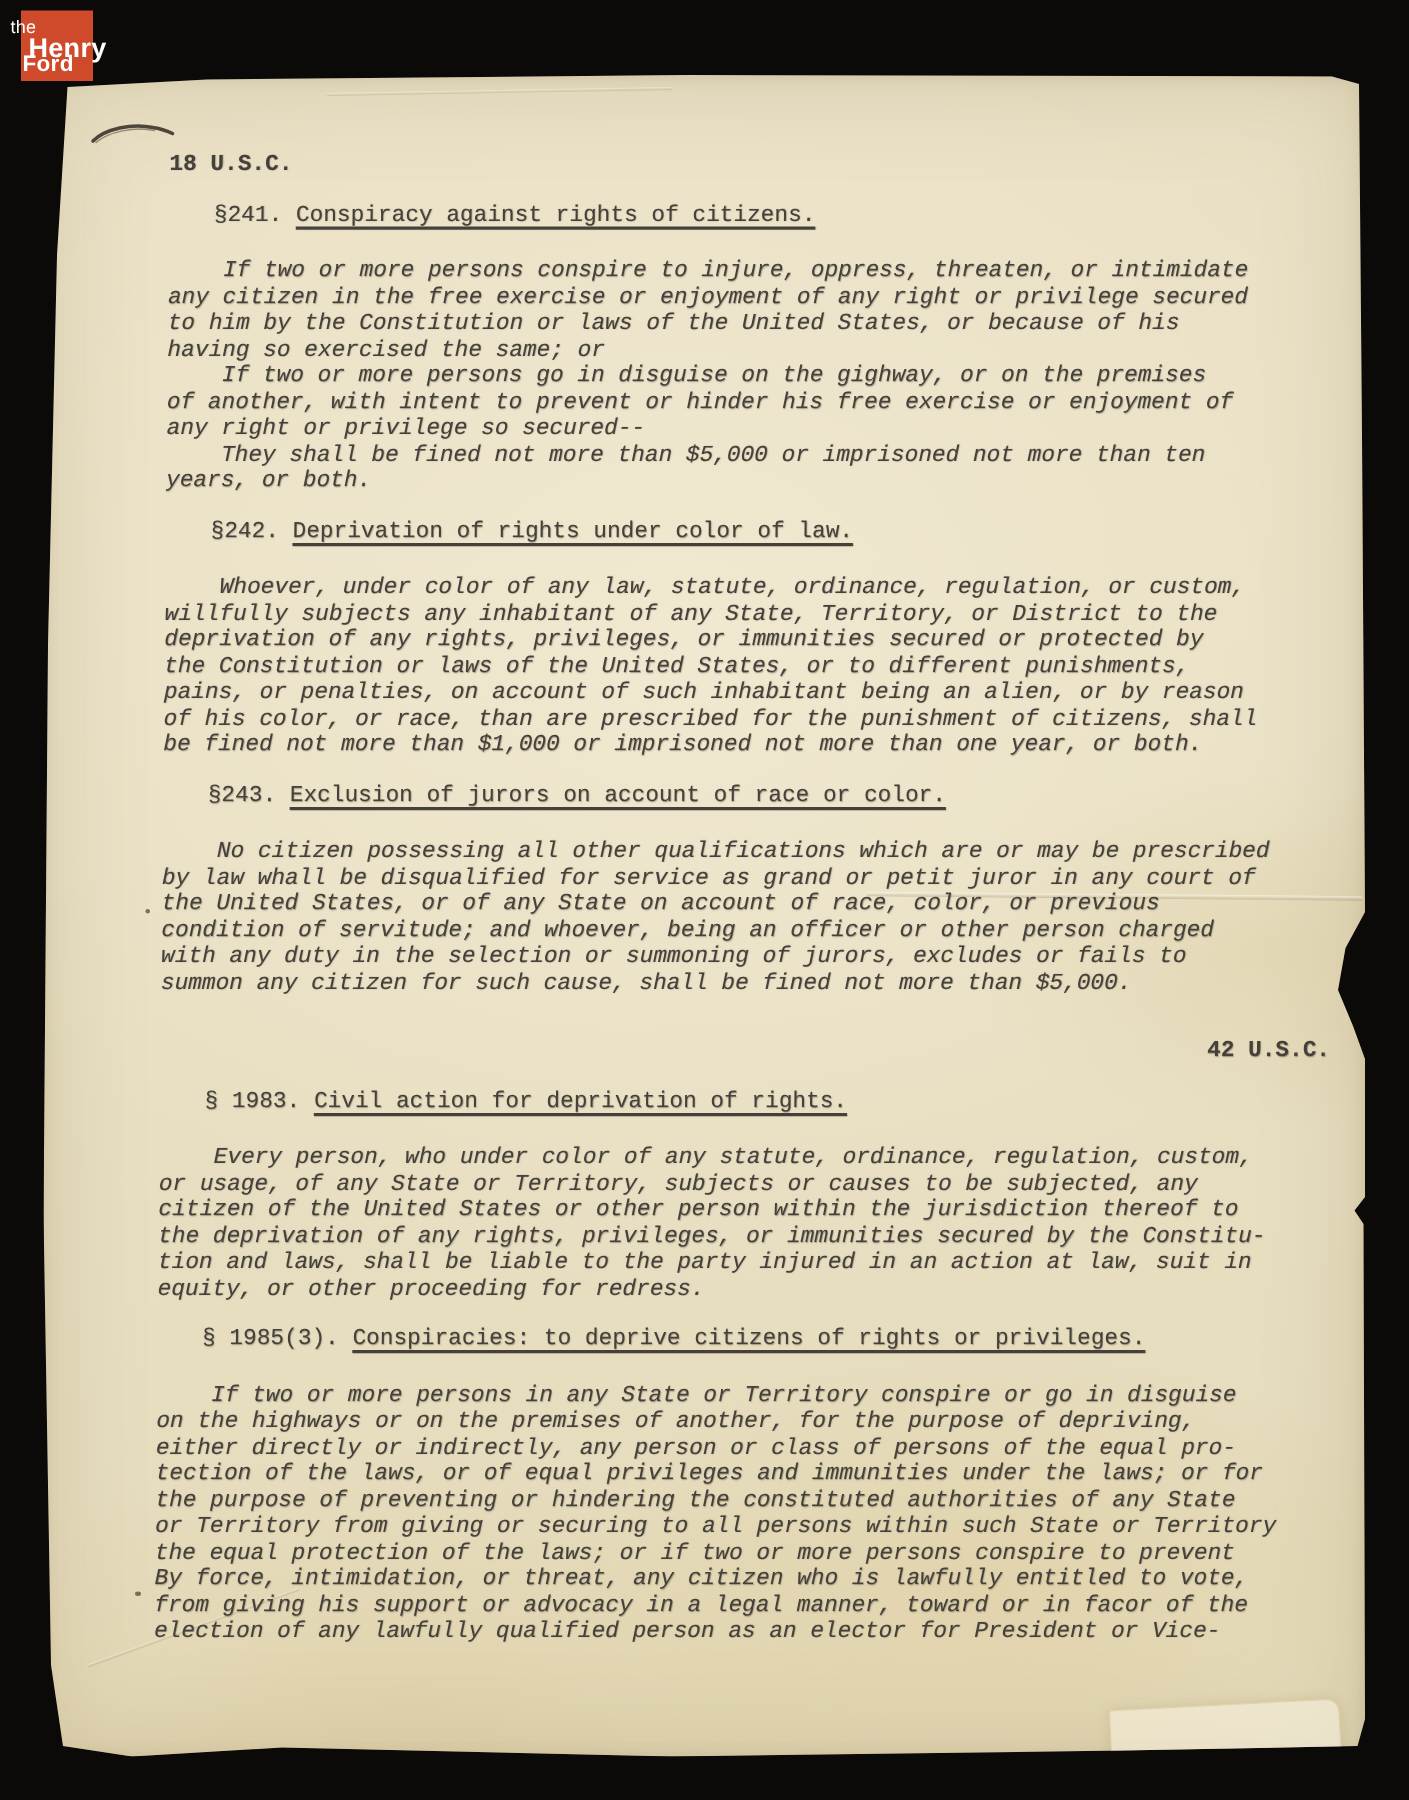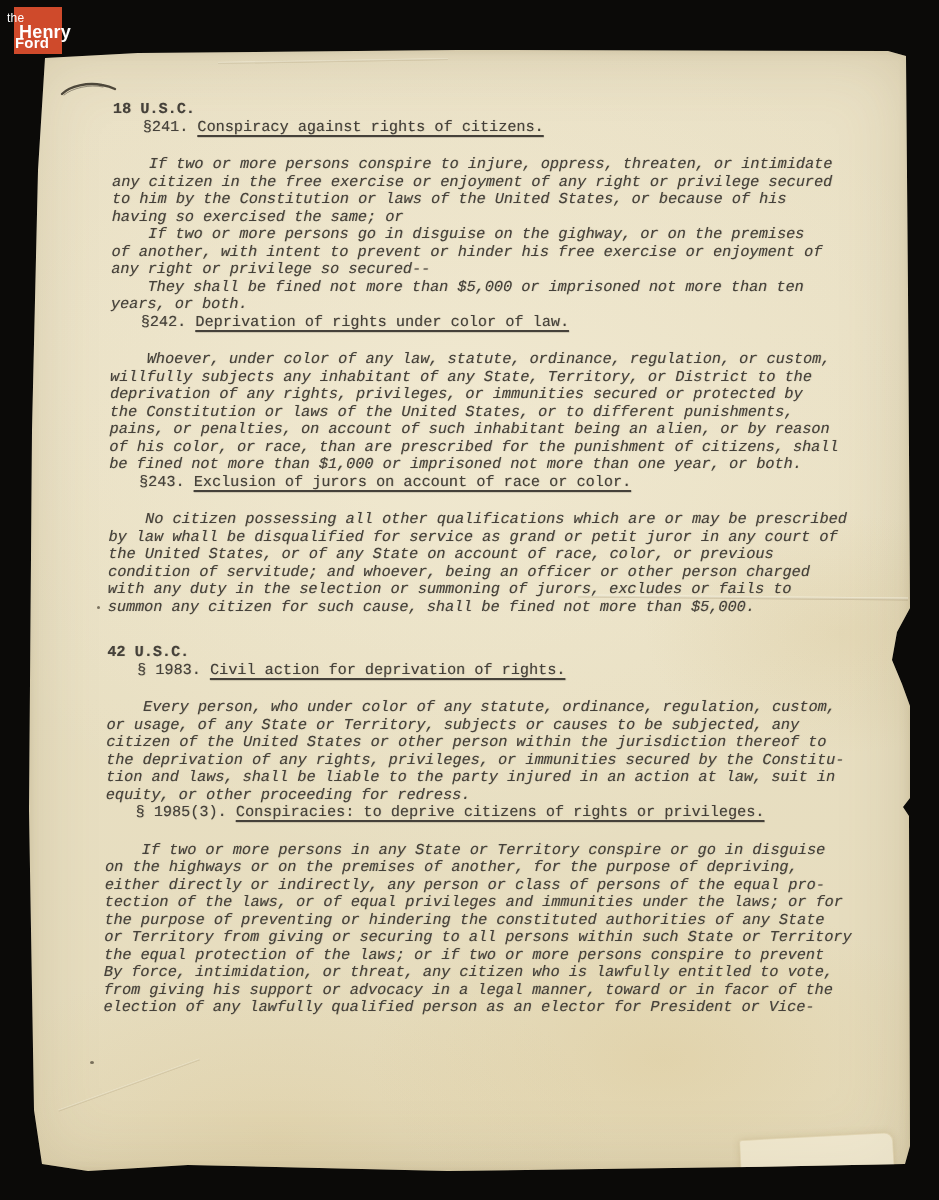--- a/index.html
+++ b/index.html
@@ -51,22 +51,22 @@
   
   .doc{
     position:absolute;left:113px;top:101px;width:780px;z-index:10;
     font-family:"Liberation Mono","DejaVu Sans Mono",monospace;
     font-size:15.2px;line-height:17.5px;color:#45413a;
     white-space:pre;
     transform:skewX(-0.6deg);transform-origin:0 0;
     text-shadow:0.4px 0.4px 0.8px rgba(82,76,62,0.5);
   }
   .block-label{font-weight:700;}
-  .block-label:not(:first-child){margin-top:28px;}
-  .entry-heading{margin-left:30px;}
+  .block-label:not(:first-child){margin-top:28px;text-align:right;}
+  .entry-heading{margin-top:16px;margin-left:30px;}
   .title-underline{text-decoration:underline;text-decoration-thickness:1.6px;text-underline-offset:3.5px;}
   .paragraph{margin-top:0;}
   .para-first{margin-top:20px;}
   .text-line{height:17.5px;font-style:italic;}
 </style>
 </head>
 <body>
 
 <div class="paper">
   <div class="crease crease-top"></div>

